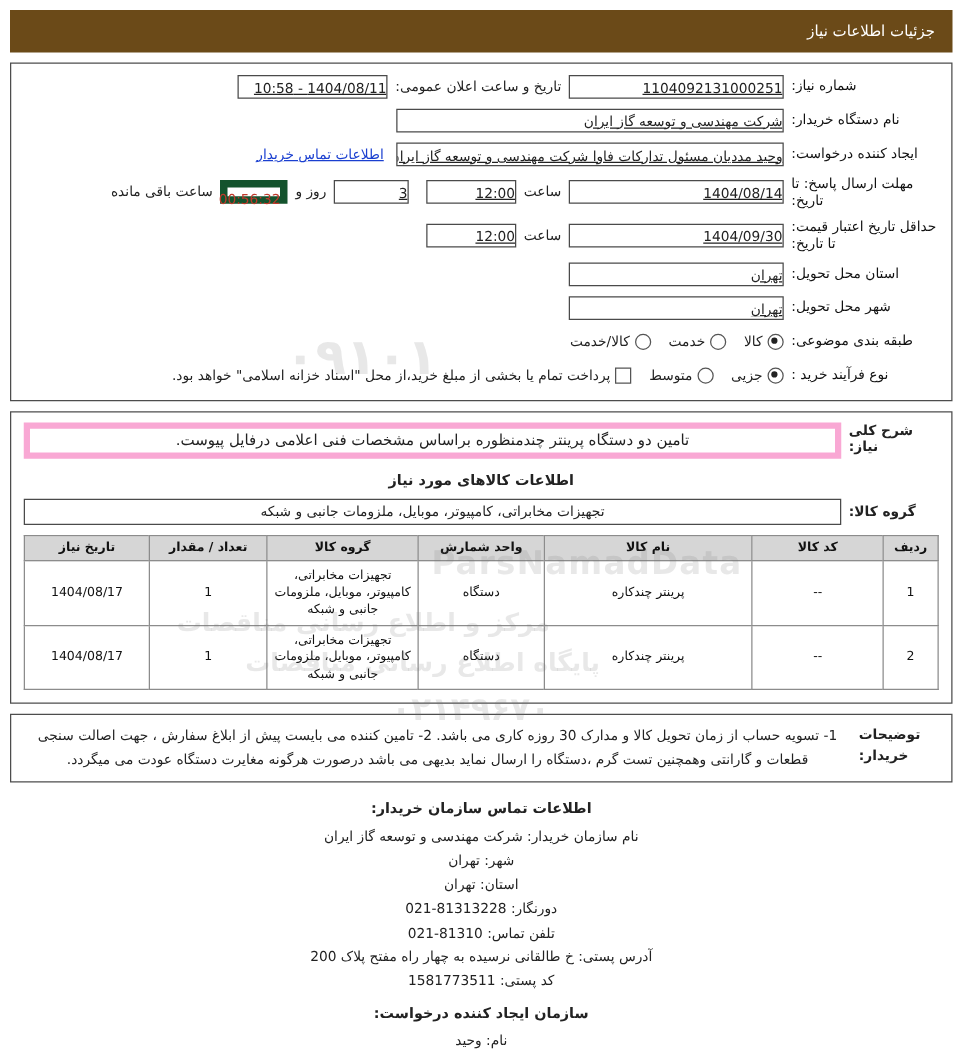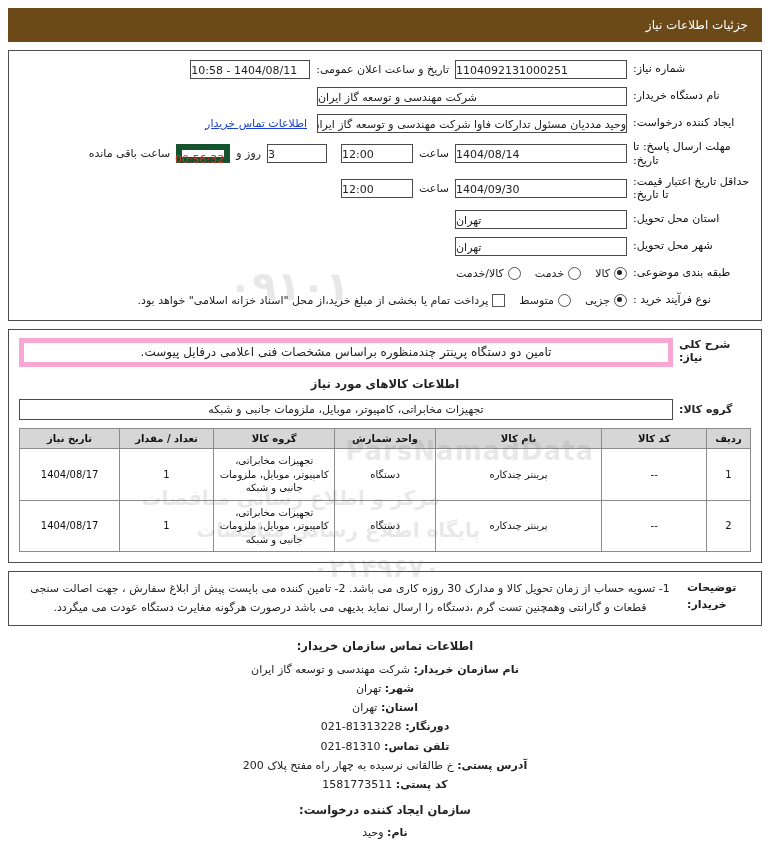--- a/index.html
+++ b/index.html
@@ -62,26 +62,27 @@
     padding-left: 6px;
     font-size: 11px;
     color: #111;
     flex: none;
     line-height: 1.25;
   }
   .fbox {
     border: 1px solid #4a4a4a;
     height: 19px;
     line-height: 19px;
-    text-align: left;
+    text-align: right;
     font-size: 11px;
     background: #fff;
     box-sizing: border-box;
     overflow: hidden;
     white-space: nowrap;
+    text-decoration: underline;
   }
   .fbox.w-lg { width: 310px; }
   .fbox.w-md { width: 172px; }
   .fbox.w-sm { width: 120px; }
   .fbox.w-xs { width: 60px; }
   .fbox.w-tiny { width: 72px; }
   .inline-label {
     font-size: 11px;
     padding: 0 6px;
     white-space: nowrap;
@@ -253,21 +254,21 @@
     margin: 10px 8px 0 8px;
     text-align: center;
     font-size: 11px;
     line-height: 1.75;
   }
   .contact .hd {
     font-weight: bold;
     font-size: 11.5px;
     margin-bottom: 3px;
   }
-  .contact b { font-weight: bold; margin-top: 23px; }
+  .contact b { font-weight: normal; margin-top: 23px; }
 
   
   .watermark {
     position: absolute;
     pointer-events: none;
     user-select: none;
     color: rgba(120,120,120,0.17);
     font-weight: bold;
     white-space: nowrap;
     z-index: 5;

